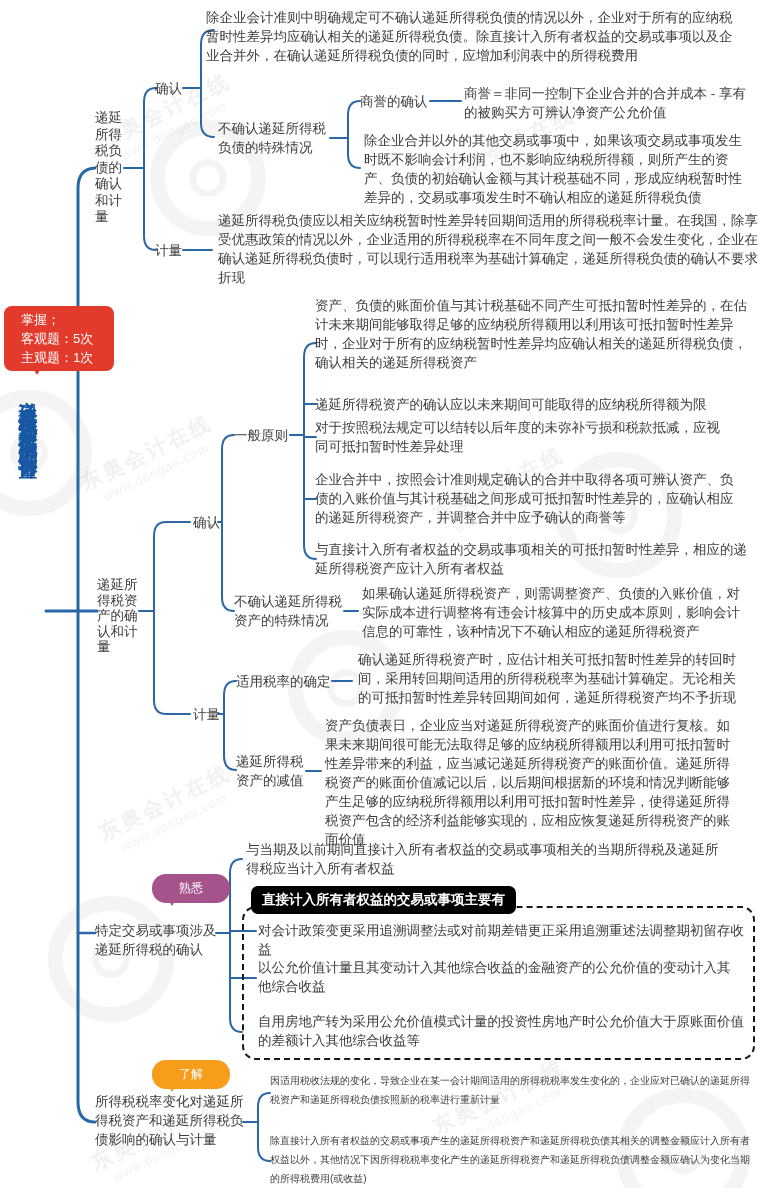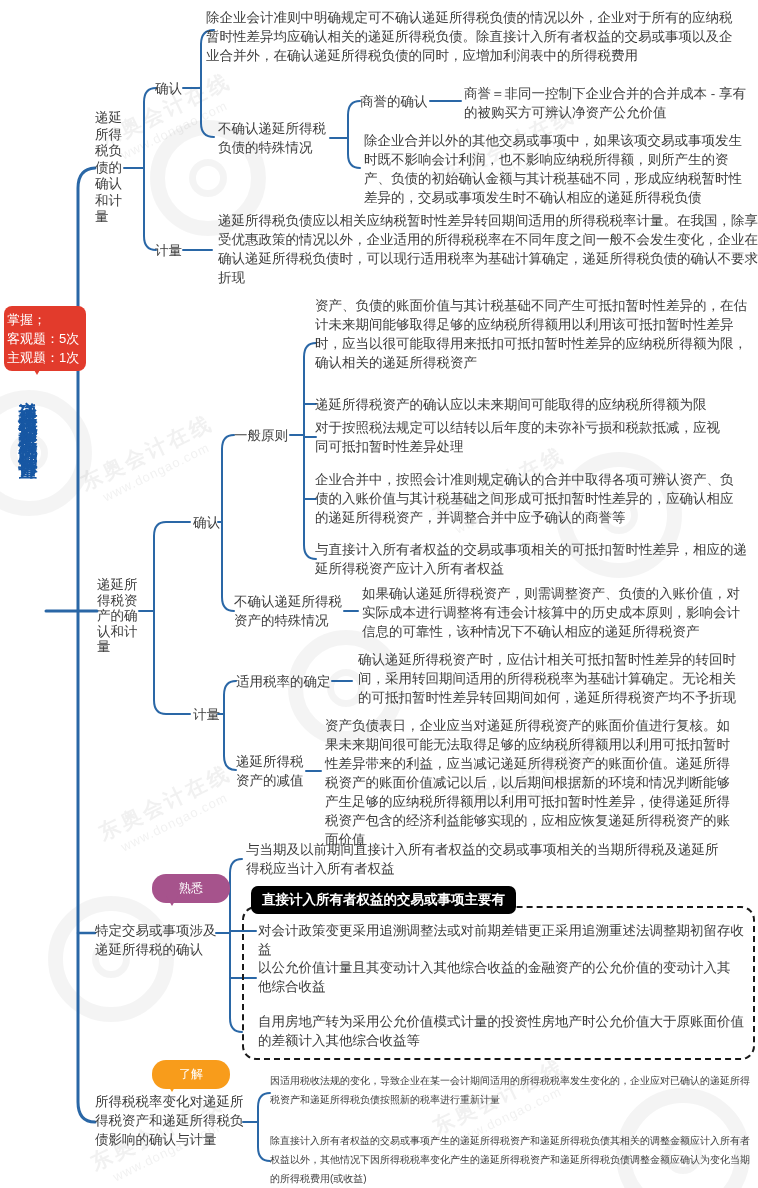--- a/index.html
+++ b/index.html
@@ -13,21 +13,21 @@
   .ring{position:absolute;border:15px solid rgba(0,0,0,.045);border-radius:50%;z-index:0;}
   .ring i{position:absolute;left:50%;top:50%;width:24px;height:24px;margin:-19px 0 0 -19px;
           border:7px solid rgba(0,0,0,.045);border-radius:50%;}
   
   .node,.para{position:absolute;color:#3d3d3d;font-size:13.5px;line-height:19px;z-index:2;}
   .para{letter-spacing:0;}
   .root{position:absolute;left:15px;top:386px;height:480px;writing-mode:vertical-rl;
         text-orientation:upright;font-weight:bold;font-size:19px;letter-spacing:3px;
         color:#1757a3;z-index:2;}
   .callout{position:absolute;left:4px;top:306px;width:76px;background:#e23b2c;color:#fff;
-           font-size:13px;line-height:19px;padding:4px 3px;border-radius:8px;z-index:2;}
+           font-size:13px;line-height:19px;padding:4px 17px;border-radius:8px;z-index:2;}
   .callout:after{content:"";position:absolute;left:26px;bottom:-11px;border:7px solid transparent;
                  border-top:12px solid #e23b2c;}
   .tag{position:absolute;color:#fff;font-size:12px;line-height:15px;padding:7px 27px;
        border-radius:14px;z-index:2;}
   .tag:after{content:"";position:absolute;left:14px;bottom:-9px;border:6px solid transparent;}
   .tag-familiar{left:152px;top:874px;background:#a6538c;}
   .tag-familiar:after{border-top:10px solid #a6538c;}
   .tag-know{left:152px;top:1060px;background:#f89c1b;}
   .tag-know:after{border-top:10px solid #f89c1b;}
   .blackbox{position:absolute;left:251px;top:886px;background:#000;color:#fff;font-weight:bold;
@@ -144,21 +144,21 @@
   <div class="node" style="left:218px;top:119px;width:115px;">不确认递延所得税负债的特殊情况</div>
   <div class="node" style="left:360px;top:92px;">商誉的确认</div>
   <div class="para" style="left:464px;top:84px;width:292px;">商誉＝非同一控制下企业合并的合并成本 - 享有的被购买方可辨认净资产公允价值</div>
   <div class="para" style="left:364px;top:131px;width:388px;">除企业合并以外的其他交易或事项中，如果该项交易或事项发生时既不影响会计利润，也不影响应纳税所得额，则所产生的资产、负债的初始确认金额与其计税基础不同，形成应纳税暂时性差异的，交易或事项发生时不确认相应的递延所得税负债</div>
   <div class="node" style="left:155px;top:241px;">计量</div>
   <div class="para" style="left:218px;top:211px;width:540px;">递延所得税负债应以相关应纳税暂时性差异转回期间适用的所得税税率计量。在我国，除享受优惠政策的情况以外，企业适用的所得税税率在不同年度之间一般不会发生变化，企业在确认递延所得税负债时，可以现行适用税率为基础计算确定，递延所得税负债的确认不要求折现</div>
 
   <div class="node vnode2">递延所得税资产的确认和计量</div>
   <div class="node" style="left:193px;top:513px;">确认</div>
   <div class="node" style="left:234px;top:426px;">一般原则</div>
-  <div class="para" style="left:315px;top:296px;width:444px;">资产、负债的账面价值与其计税基础不同产生可抵扣暂时性差异的，在估计未来期间能够取得足够的应纳税所得额用以利用该可抵扣暂时性差异时，应当以很可能取得用来抵扣可抵扣暂时性差异的应纳税所得额为限，确认相关的递延所得税资产</div>
+  <div class="para" style="left:315px;top:296px;width:444px;">资产、负债的账面价值与其计税基础不同产生可抵扣暂时性差异的，在估计未来期间能够取得足够的应纳税所得额用以利用该可抵扣暂时性差异时，企业对于所有的应纳税暂时性差异均应确认相关的递延所得税负债，确认相关的递延所得税资产</div>
   <div class="para" style="left:315px;top:395px;width:440px;">递延所得税资产的确认应以未来期间可能取得的应纳税所得额为限</div>
   <div class="para" style="left:315px;top:418px;width:408px;">对于按照税法规定可以结转以后年度的未弥补亏损和税款抵减，应视同可抵扣暂时性差异处理</div>
   <div class="para" style="left:315px;top:470px;width:430px;">企业合并中，按照会计准则规定确认的合并中取得各项可辨认资产、负债的入账价值与其计税基础之间形成可抵扣暂时性差异的，应确认相应的递延所得税资产，并调整合并中应予确认的商誉等</div>
   <div class="para" style="left:315px;top:540px;width:434px;">与直接计入所有者权益的交易或事项相关的可抵扣暂时性差异，相应的递延所得税资产应计入所有者权益</div>
   <div class="node" style="left:234px;top:592px;width:115px;">不确认递延所得税资产的特殊情况</div>
   <div class="para" style="left:362px;top:584px;width:380px;">如果确认递延所得税资产，则需调整资产、负债的入账价值，对实际成本进行调整将有违会计核算中的历史成本原则，影响会计信息的可靠性，该种情况下不确认相应的递延所得税资产</div>
   <div class="node" style="left:193px;top:705px;">计量</div>
   <div class="node" style="left:236px;top:672px;">适用税率的确定</div>
   <div class="para" style="left:356px;top:650px;width:382px;text-align:center;">确认递延所得税资产时，应估计相关可抵扣暂时性差异的转回时间，采用转回期间适用的所得税税率为基础计算确定。无论相关的可抵扣暂时性差异转回期间如何，递延所得税资产均不予折现</div>
   <div class="node" style="left:236px;top:752px;width:72px;">递延所得税资产的减值</div>

